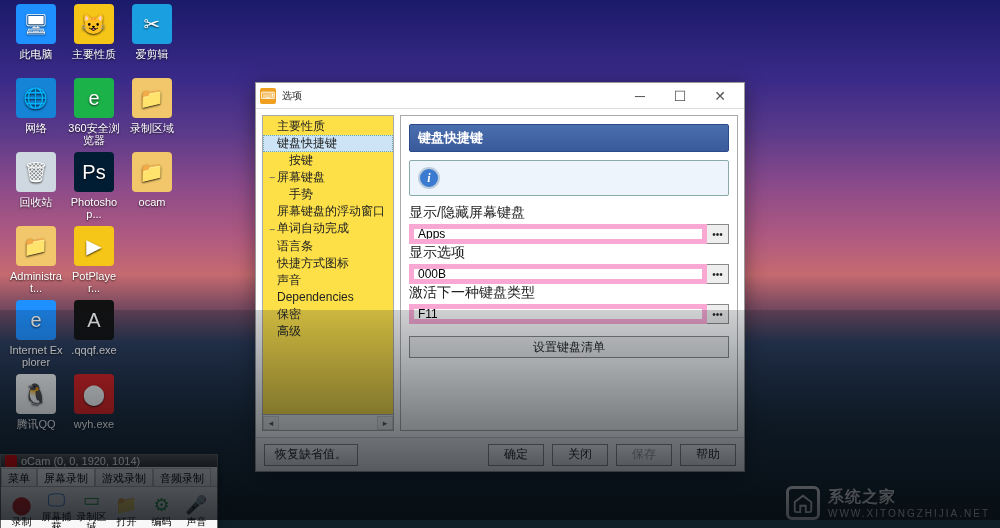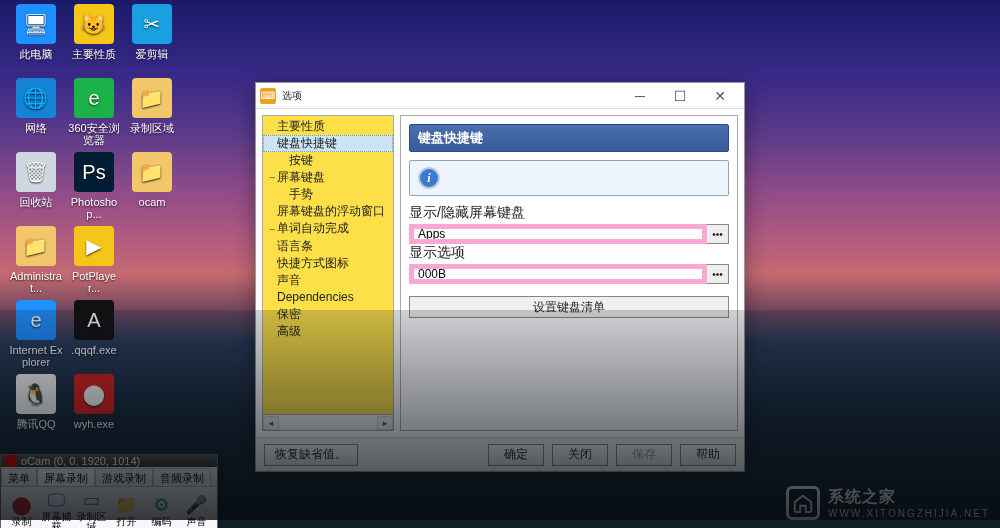--- a/index.html
+++ b/index.html
@@ -243,20 +243,27 @@
     <div class="dots">•••</div>
   </div>
             </div>
             <div class="field">
               <span class="flabel">显示选项</span>
   <div class="frow">
     <input value="000B" style="">
     <div class="dots">•••</div>
   </div>
             </div>
+            <div class="field">
+              <span class="flabel">激活下一种键盘类型</span>
+  <div class="frow">
+    <input value="F11" style="">
+    <div class="dots">•••</div>
+  </div>
+            </div>
           </div>
         <div class="wide-btn">设置键盘清单</div>
       </div>
     </div>
     <div class="footer">
       <div class="btn" style="min-width:90px;">恢复缺省值。</div>
       <div class="spacer"></div>
       <div class="btn">确定</div>
       <div class="btn">关闭</div>
       <div class="btn disabled">保存</div>

